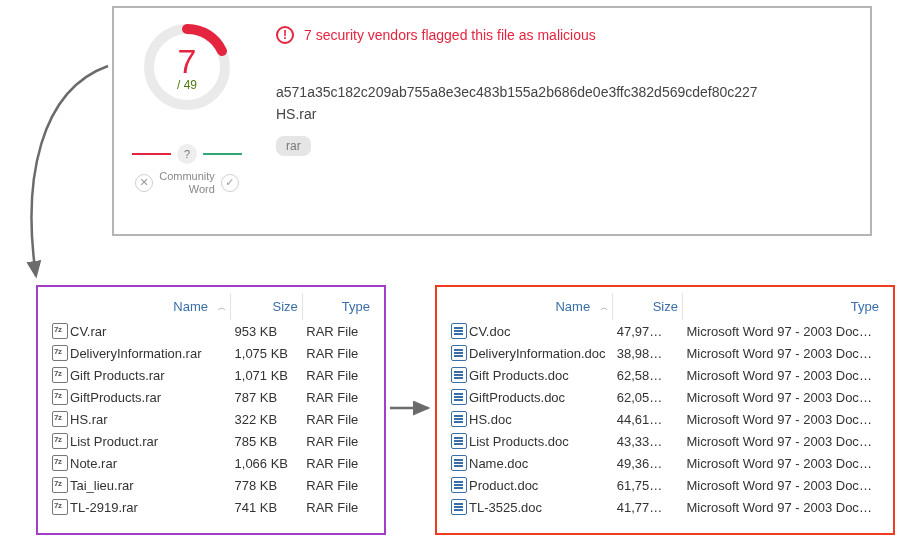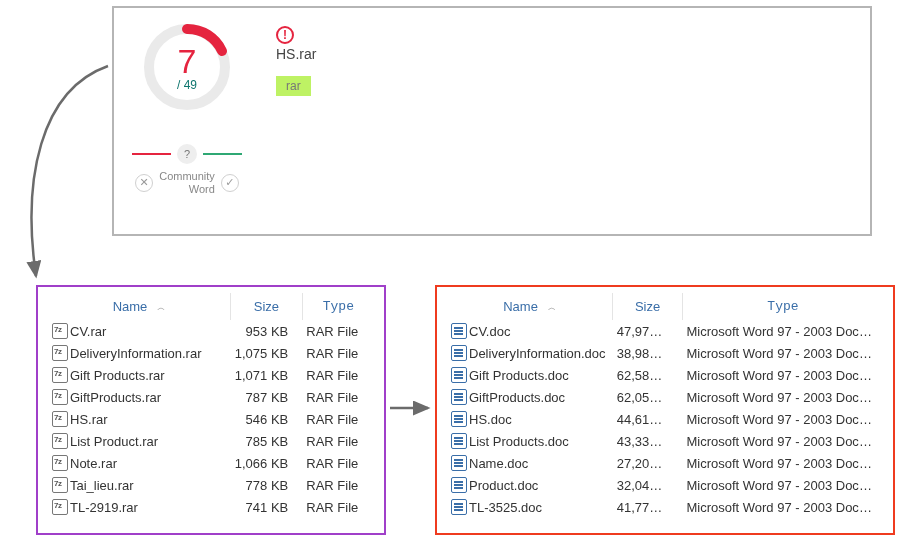--- a/index.html
+++ b/index.html
@@ -4,50 +4,50 @@
 <style>
   * { box-sizing: border-box; margin: 0; padding: 0; }
   body { font-family: "Segoe UI", Arial, sans-serif; font-size: 13px; color: #333; background: #fff; width: 910px; height: 556px; position: relative; }
 
   
   .vt-card { position: absolute; left: 112px; top: 6px; width: 760px; height: 230px; border: 2px solid #b5b5b5; background: #fff; }
   .vt-gauge-wrap { position: absolute; left: 18px; top: 12px; width: 110px; text-align: center; }
   .vt-gauge { position: relative; width: 94px; height: 94px; margin: 0 auto; }
   .vt-gauge svg { position: absolute; left: 0; top: 0; }
   .vt-score { position: absolute; left: 0; top: 22px; width: 94px; text-align: center; font-size: 34px; color: #e5243f; font-weight: 400; }
-  .vt-total { position: absolute; left: 0; top: 58px; width: 94px; text-align: center; font-size: 12px; color: #0f766e; }
+  .vt-total { position: absolute; left: 0; top: 58px; width: 94px; text-align: center; font-size: 12px; color: #4d7c0f; }
   .vt-cs { margin-top: 30px; }
   .vt-cs-top { display: flex; align-items: center; justify-content: center; gap: 6px; }
   .vt-bar { height: 2px; flex: 1; }
   .vt-bar.red { background: #e5243f; }
   .vt-bar.green { background: #2fa874; }
   .vt-q { width: 20px; height: 20px; border-radius: 50%; background: #eee; color: #777; font-size: 11px; display: flex; align-items: center; justify-content: center; }
   .vt-cs-bot { display: flex; align-items: center; justify-content: center; gap: 6px; margin-top: 6px; font-size: 11px; color: #888; }
   .vt-circ { width: 18px; height: 18px; border-radius: 50%; border: 1px solid #d0d0d0; color: #999; font-size: 11px; display: flex; align-items: center; justify-content: center; }
 
   .vt-body { position: absolute; left: 162px; top: 18px; right: 16px; }
   .vt-warn { display: flex; align-items: center; gap: 10px; color: #e5243f; font-size: 14px; }
   .vt-warn-icon { width: 18px; height: 18px; border: 2px solid #e5243f; border-radius: 50%; display: flex; align-items: center; justify-content: center; font-size: 12px; font-weight: bold; }
   .vt-hash { margin-top: 38px; font-size: 14px; color: #444; word-break: break-all; line-height: 1.55; }
   .vt-fname { font-size: 14px; color: #444; margin-top: 2px; }
-  .vt-tag { display: inline-block; margin-top: 14px; background: #bef264; color: #777; border-radius: 0; padding: 3px 10px; font-size: 12px; }
+  .vt-tag { display: inline-block; margin-top: 14px; background: #e5e5e5; color: #777; border-radius: 8px; padding: 3px 10px; font-size: 12px; }
 
   
   .arrow-svg { position: absolute; overflow: visible; }
 
   
   .panel { position: absolute; border: 2px solid; background: #fff; padding: 6px 10px 6px 10px; }
   .panel.purple { border-color: #a03fc9; left: 36px; top: 285px; width: 350px; height: 250px; }
   .panel.red    { border-color: #ef3b1f; left: 435px; top: 285px; width: 460px; height: 250px; }
   .table { width: 100%; border-collapse: collapse; table-layout: fixed; }
-  .table th { text-align: center; font-weight: 400; color: #3a6ea8; font-size: 13px; padding: 6px 4px 6px 4px; border-right: 1px solid #e4e4e4; position: relative; }
-  .table th:last-child { border-right: none; font-family: Liberation Mono, monospace; }
+  .table th { text-align: right; font-weight: 400; color: #3a6ea8; font-size: 13px; padding: 6px 4px 6px 4px; border-right: 1px solid #e4e4e4; position: relative; }
+  .table th:last-child { border-right: none; }
   .table th .sort { font-size: 8px; color: #888; position: relative; top: -1px; margin-left: 10px; }
   .table td { font-size: 13px; color: #333; padding: 3px 4px 3px 4px; white-space: nowrap; overflow: hidden; text-overflow: ellipsis; }
-  .table td.size { text-align: right; padding-right: 14px; }
+  .table td.size { padding-right: 14px; }
   .fname-cell { display: flex; align-items: center; gap: 2px; }
   .ficon { width: 16px; height: 16px; flex: 0 0 16px; }
   .ficon.rar { border: 1px solid #777; border-radius: 2px; position: relative; background: #fff; }
   .ficon.rar::after { content: "7z"; position: absolute; left: 1px; top: 1px; font-size: 8px; color: #555; font-weight: bold; letter-spacing: -0.5px; }
   .ficon.doc { border: 1px solid #3a6ea8; border-radius: 2px; position: relative; background: #fff; }
   .ficon.doc::before { content: ""; position: absolute; left: 2px; top: 3px; width: 9px; height: 1.5px; background: #3a6ea8; box-shadow: 0 3px 0 #3a6ea8, 0 6px 0 #3a6ea8; }
 </style>
 </head>
 <body>
 
@@ -74,21 +74,23 @@
           <div>Word</div>
         </div>
         <div class="vt-circ">✓</div>
       </div>
     </div>
   </div>
 
   <div class="vt-body">
     <div class="vt-warn">
       <span class="vt-warn-icon">!</span>
+      <span>7 security vendors flagged this file as malicious</span>
     </div>
+    <div class="vt-hash">a571a35c182c209ab755a8e3ec483b155a2b686de0e3ffc382d569cdef80c227</div>
     <div class="vt-fname">HS.rar</div>
     <span class="vt-tag">rar</span>
   </div>
 </div>
 
 <svg class="arrow-svg" style="left:0;top:0" width="150" height="300">
   <defs>
     <marker id="ah1" markerWidth="10" markerHeight="10" refX="6" refY="3" orient="auto">
       <path d="M0,0 L7,3 L0,6 Z" fill="#6b6b6b"></path>
     </marker>
@@ -160,21 +162,21 @@
           <td class="size">787 KB</td>
           <td>RAR File</td>
         </tr>
         <tr>
           <td>
             <span class="fname-cell">
               <span class="ficon rar"></span>
               <span>HS.rar</span>
             </span>
           </td>
-          <td class="size">546 KB</td>
+          <td class="size">322 KB</td>
           <td>RAR File</td>
         </tr>
         <tr>
           <td>
             <span class="fname-cell">
               <span class="ficon rar"></span>
               <span>List Product.rar</span>
             </span>
           </td>
           <td class="size">785 KB</td>
@@ -289,31 +291,31 @@
           <td class="size">43,331 KB</td>
           <td>Microsoft Word 97 - 2003 Document</td>
         </tr>
         <tr>
           <td>
             <span class="fname-cell">
               <span class="ficon doc"></span>
               <span>Name.doc</span>
             </span>
           </td>
-          <td class="size">27,200 KB</td>
+          <td class="size">49,360 KB</td>
           <td>Microsoft Word 97 - 2003 Document</td>
         </tr>
         <tr>
           <td>
             <span class="fname-cell">
               <span class="ficon doc"></span>
               <span>Product.doc</span>
             </span>
           </td>
-          <td class="size">32,045 KB</td>
+          <td class="size">61,752 KB</td>
           <td>Microsoft Word 97 - 2003 Document</td>
         </tr>
         <tr>
           <td>
             <span class="fname-cell">
               <span class="ficon doc"></span>
               <span>TL-3525.doc</span>
             </span>
           </td>
           <td class="size">41,772 KB</td>

